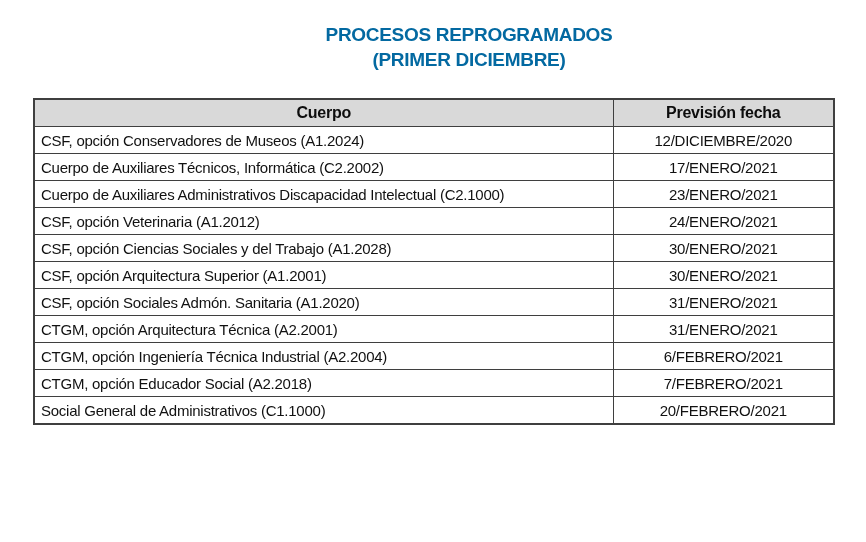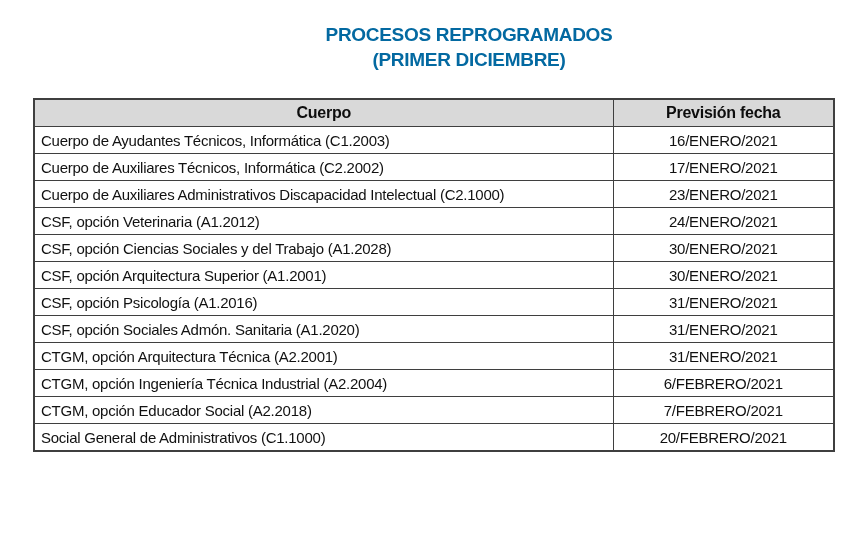--- a/index.html
+++ b/index.html
@@ -76,26 +76,26 @@
       <col class="col-cuerpo">
       <col class="col-fecha">
     </colgroup>
     <thead>
       <tr>
         <th>Cuerpo</th>
         <th>Previsión fecha</th>
       </tr>
     </thead>
     <tbody>
+    <tr>
+      <td class="cuerpo-cell">CSF, opción Conservadores de Museos (A1.2024)</td>
+      <td class="fecha-cell">12/DICIEMBRE/2020</td>
+    </tr>
 
 
-    <tr>
-      <td class="cuerpo-cell">Cuerpo de Ayudantes Técnicos, Informática (C1.2003)</td>
-      <td class="fecha-cell">16/ENERO/2021</td>
-    </tr>
 
     <tr>
       <td class="cuerpo-cell">Cuerpo de Auxiliares Técnicos, Informática (C2.2002)</td>
       <td class="fecha-cell">17/ENERO/2021</td>
     </tr>
 
     <tr>
       <td class="cuerpo-cell">Cuerpo de Auxiliares Administrativos Discapacidad Intelectual (C2.1000)</td>
       <td class="fecha-cell">23/ENERO/2021</td>
     </tr>
@@ -108,24 +108,20 @@
     <tr>
       <td class="cuerpo-cell">CSF, opción Ciencias Sociales y del Trabajo (A1.2028)</td>
       <td class="fecha-cell">30/ENERO/2021</td>
     </tr>
 
     <tr>
       <td class="cuerpo-cell">CSF, opción Arquitectura Superior (A1.2001)</td>
       <td class="fecha-cell">30/ENERO/2021</td>
     </tr>
 
-    <tr>
-      <td class="cuerpo-cell">CSF, opción Psicología (A1.2016)</td>
-      <td class="fecha-cell">31/ENERO/2021</td>
-    </tr>
 
     <tr>
       <td class="cuerpo-cell">CSF, opción Sociales Admón. Sanitaria (A1.2020)</td>
       <td class="fecha-cell">31/ENERO/2021</td>
     </tr>
 
     <tr>
       <td class="cuerpo-cell">CTGM, opción Arquitectura Técnica (A2.2001)</td>
       <td class="fecha-cell">31/ENERO/2021</td>
     </tr>

